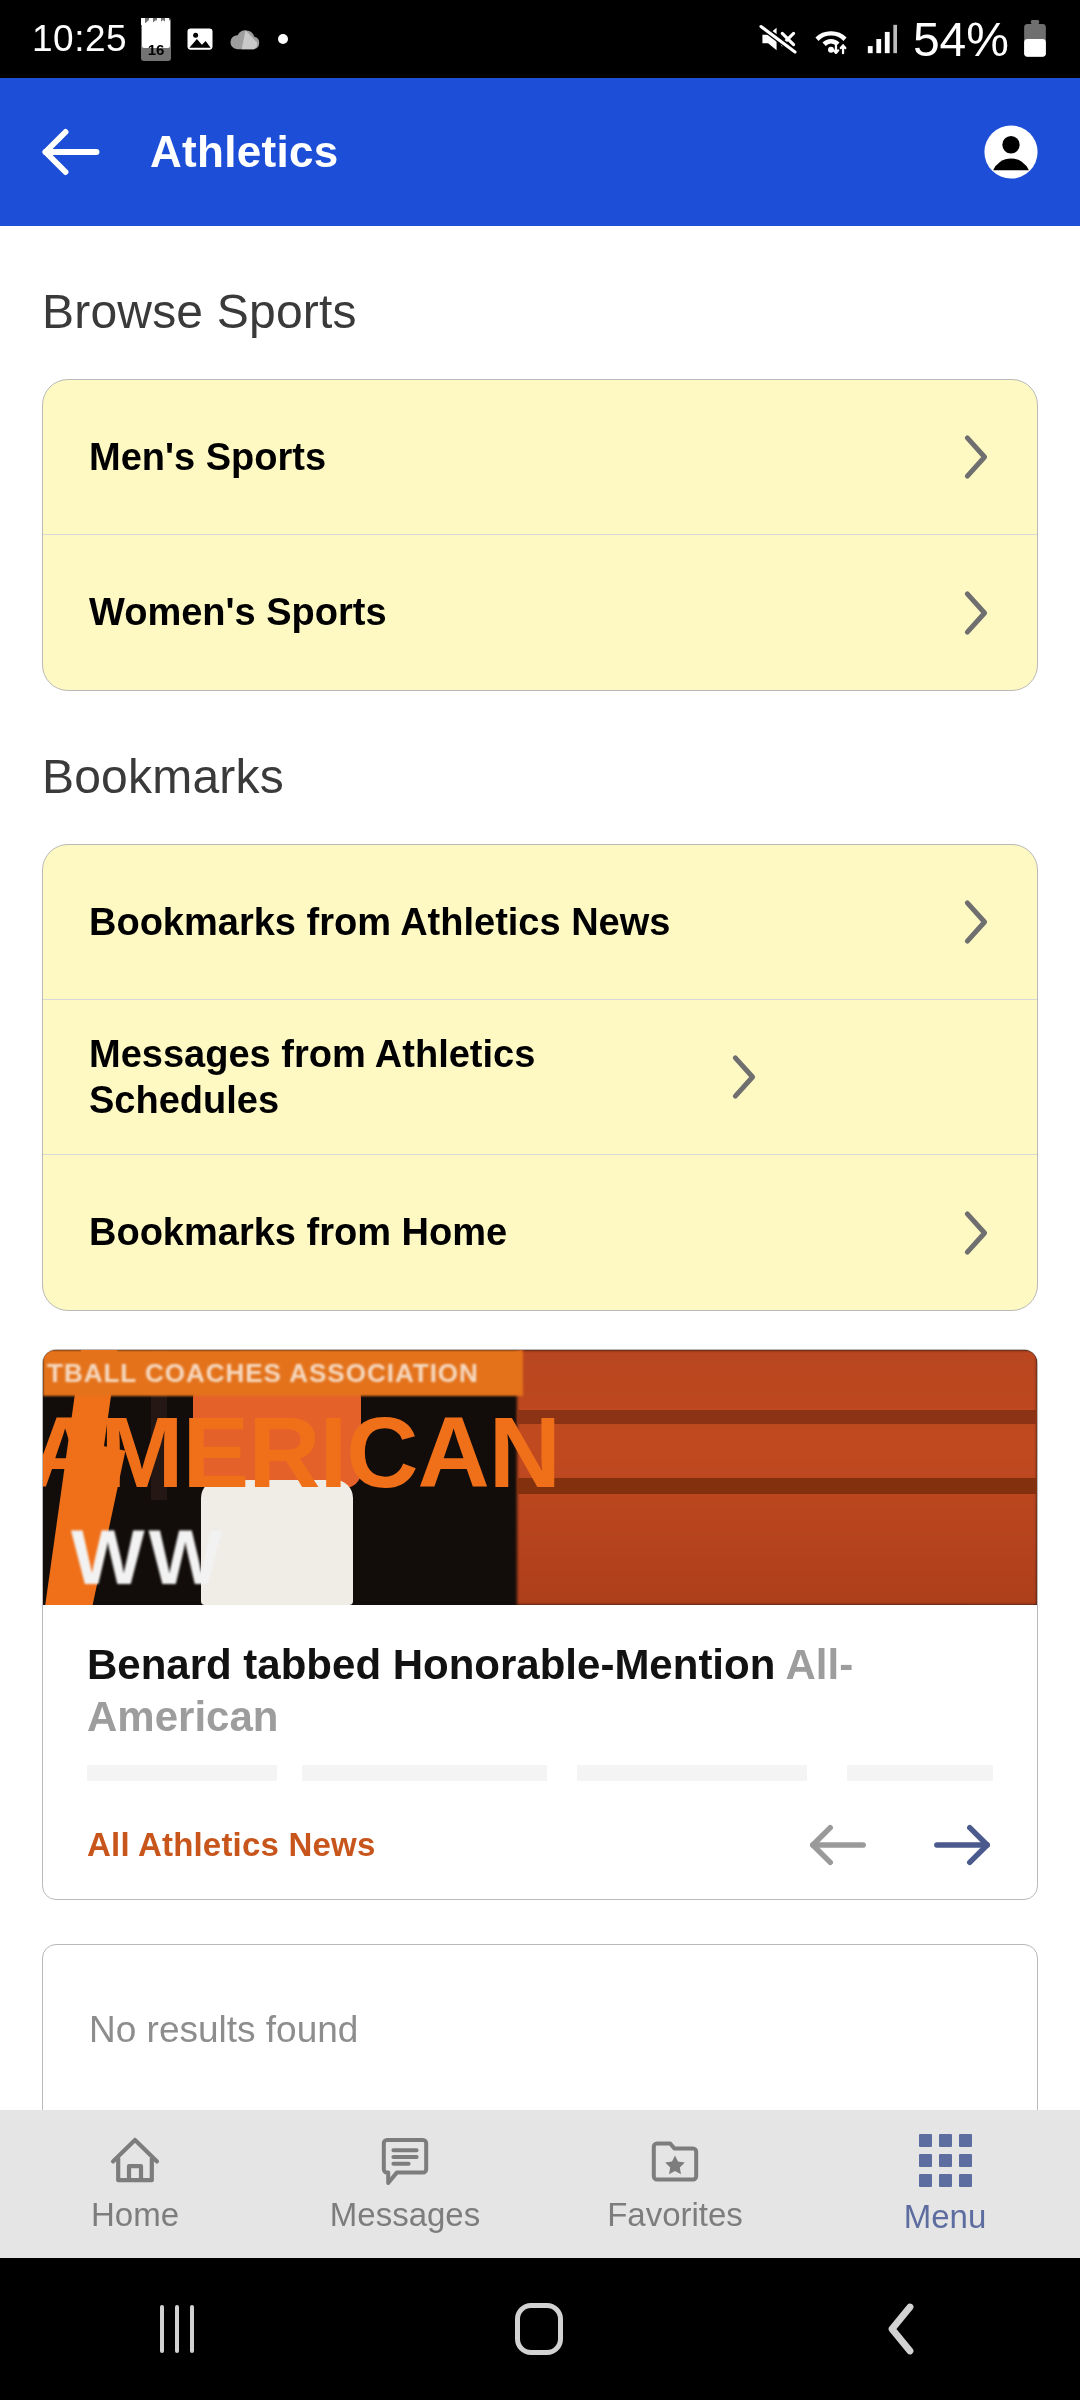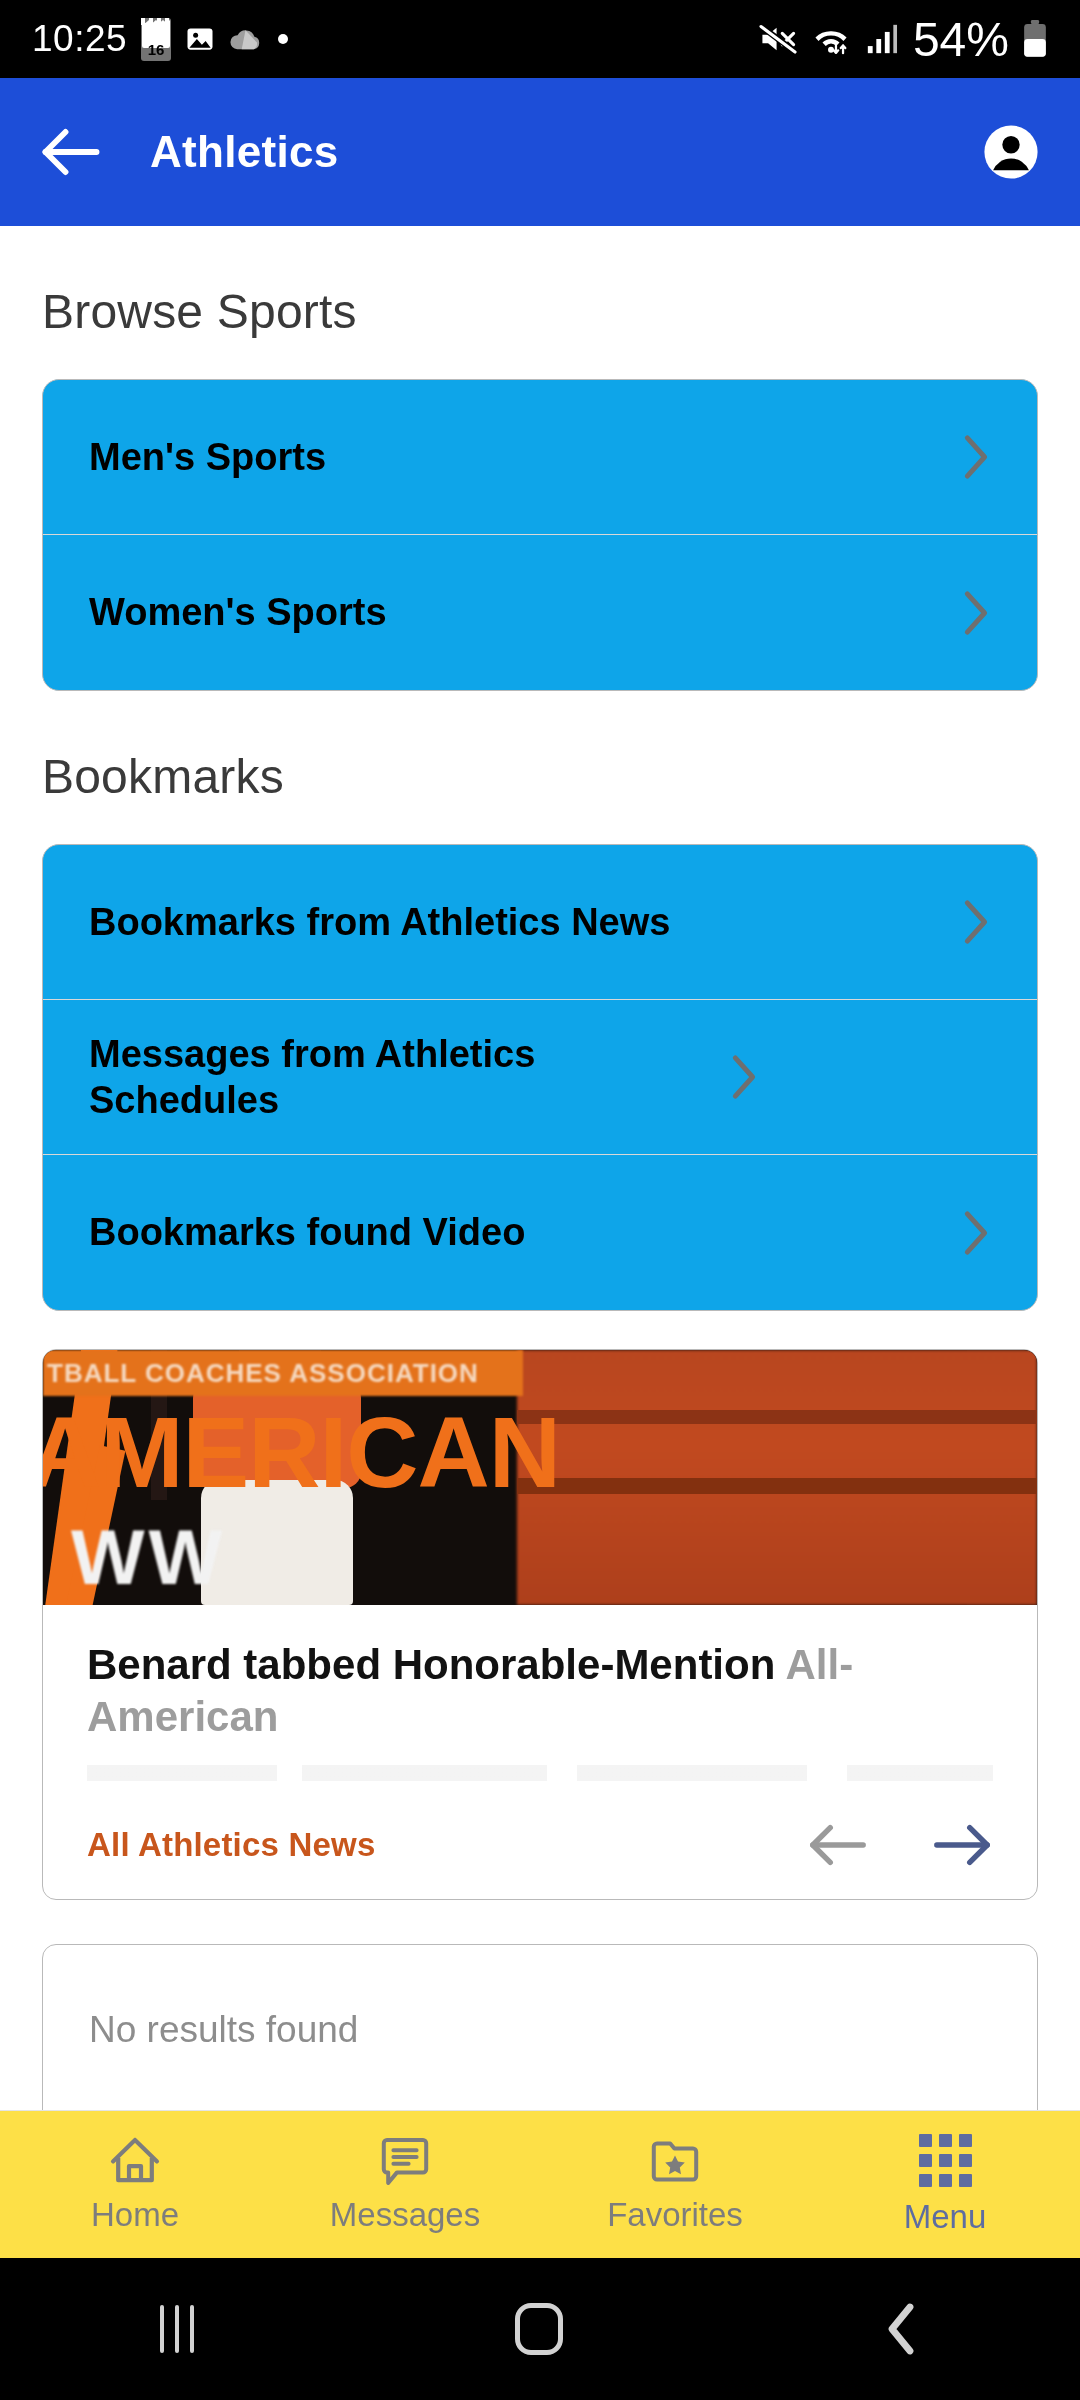--- a/index.html
+++ b/index.html
@@ -51,22 +51,22 @@
   .content{
     position:absolute; top:226px; left:0; width:1080px; height:1942px;
     background:#fff; overflow:hidden;
   }
   .section-title{
     font-size:48px; color:#3a3a3a; font-weight:400;
     margin:58px 0 0 42px; letter-spacing:.2px;
   }
   .card{
     margin:40px 42px 0 42px;
-    border:1.5px solid #b9b9b9; border-radius:17px;
-    background:#0ea5e9; overflow:hidden;
+    border:1.5px solid #b9b9b9; border-radius:26px;
+    background:#fef9c3; overflow:hidden;
   }
   .row{
     display:flex; align-items:center;
     min-height:155px; padding:0 48px 0 46px;
     border-bottom:1.5px solid #d8d8d8;
   }
   .row:last-child{ border-bottom:none; }
   .row-label{
     font-size:38px; font-weight:700; color:#000; line-height:1.22; flex:1;
     padding-right:24px;
@@ -166,21 +166,21 @@
   .plain-card{
     margin:44px 42px 0 42px;
     border:1.5px solid #b9b9b9; border-radius:14px;
     background:#fff; height:250px; padding:64px 46px 0 46px;
   }
   .no-results{ font-size:37px; color:#8d8d8d; font-weight:400; }
 
   
   .tabbar{
     position:absolute; bottom:142px; left:0; width:1080px; height:148px;
-    background:#fde047; display:flex; align-items:center;
+    background:#e5e5e5; display:flex; align-items:center;
     border-top:1.5px solid #e4e4e4;
   }
   .tab{
     flex:1; display:flex; flex-direction:column;
     align-items:center; justify-content:center; gap:11px;
   }
   .tab-label{ font-size:33px; color:#7d7d7d; }
   .tab.active .tab-label{ color:#5E6DA0; }
 
   
@@ -307,21 +307,21 @@
           <path d="M3 2 L12 12 L3 22" stroke="#6f6f6f" stroke-width="2.6" fill="none" stroke-linecap="round" stroke-linejoin="round"></path>
         </svg>
       </div>
       <div class="row">
         <div class="row-label" style="max-width:640px">Messages from Athletics Schedules</div>
         <svg class="chev" width="28" height="46" viewBox="0 0 14 24">
           <path d="M3 2 L12 12 L3 22" stroke="#6f6f6f" stroke-width="2.6" fill="none" stroke-linecap="round" stroke-linejoin="round"></path>
         </svg>
       </div>
       <div class="row">
-        <div class="row-label">Bookmarks found Video</div>
+        <div class="row-label">Bookmarks from Home</div>
         <svg class="chev" width="28" height="46" viewBox="0 0 14 24">
           <path d="M3 2 L12 12 L3 22" stroke="#6f6f6f" stroke-width="2.6" fill="none" stroke-linecap="round" stroke-linejoin="round"></path>
         </svg>
       </div>
     </div>
 
     <div class="news-card">
       <div class="news-img">
         <div class="ni-dark"></div>
         <div class="ni-person"></div>

